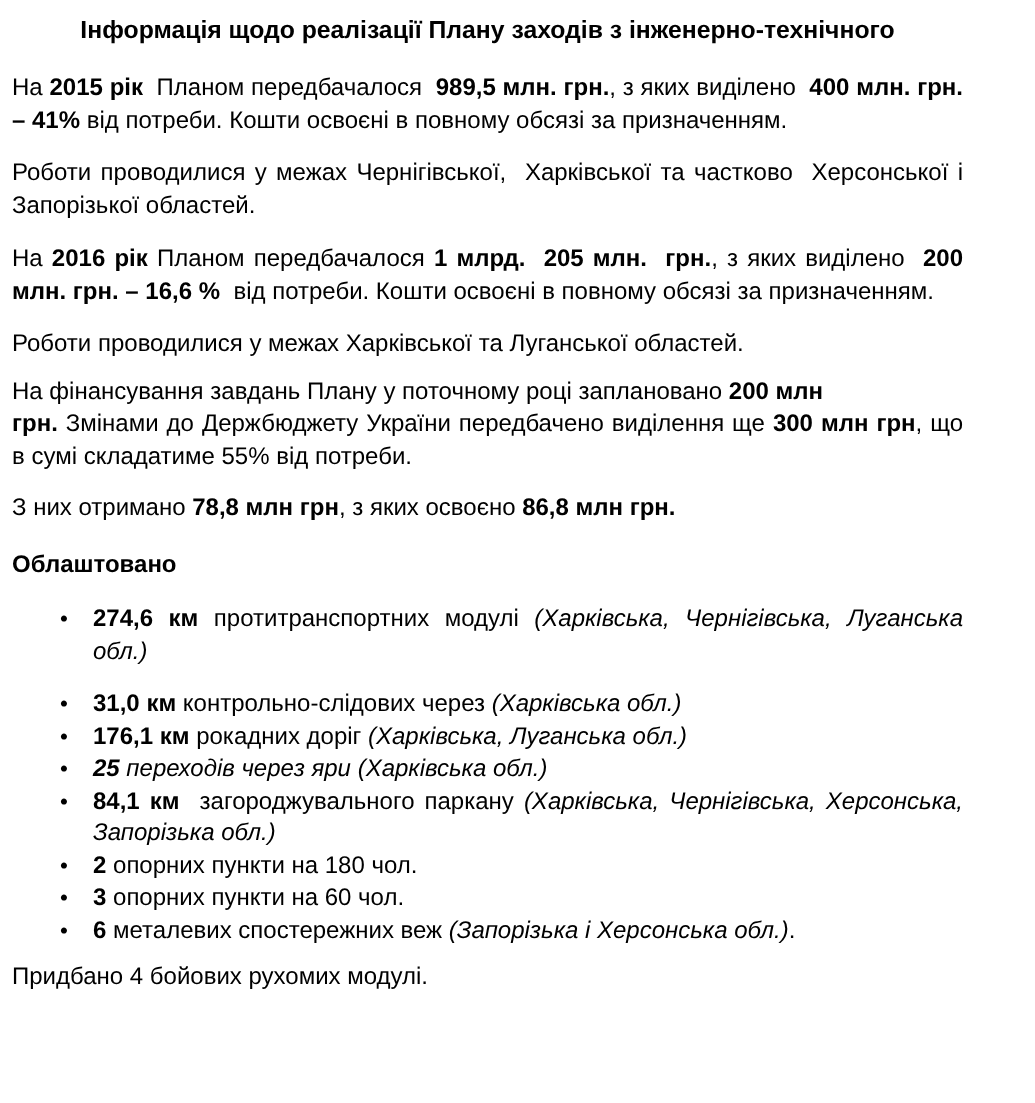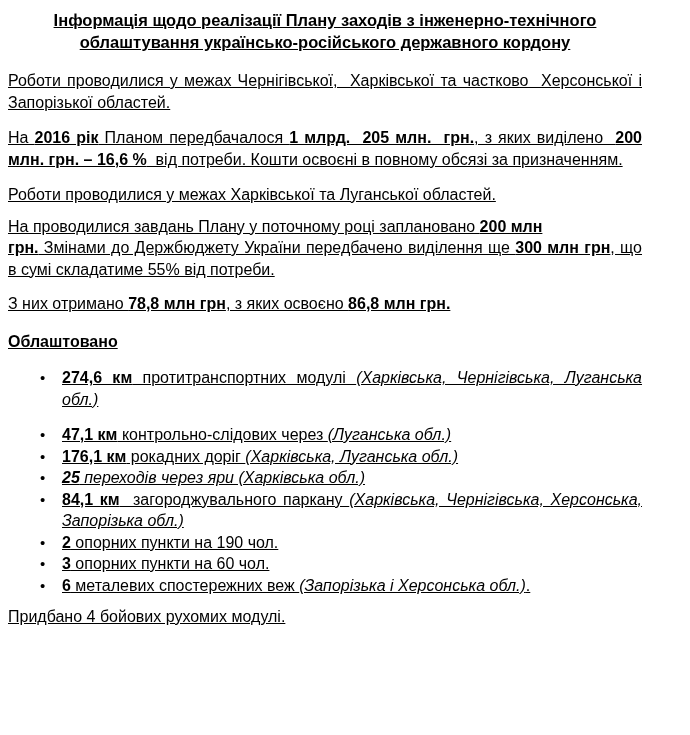--- a/index.html
+++ b/index.html
@@ -13,21 +13,20 @@
     overflow: hidden;
     color: #000000;
     font-family: "Liberation Sans", "DejaVu Sans", sans-serif;
     font-size: 16px;
     line-height: 21.5px;
   }
   .page {
     padding: 9px 8px 0 8px;
     box-sizing: border-box;
     width: 650px;
-    text-decoration: underline;
   }
   .doc-title {
     text-align: center;
     font-weight: bold;
     font-size: 16.5px;
     line-height: 22px;
     margin: 0 0 17px 0;
   }
   p.para {
     margin: 0 0 14px 0;
@@ -59,42 +58,43 @@
   }
   b { font-weight: bold; }
   i { font-style: italic; }
   .bi { font-weight: bold; font-style: italic; }
 </style>
 </head>
 <body>
 
 <div class="page">
 
-  <h1 class="doc-title"><span>Інформація щодо реалізації Плану заходів з інженерно-технічного</span><br><span>облаштування українсько-російського державного кордону</span></h1>
+  <h1 class="doc-title"><span>Інформація щодо реалізації Плану заходів з інженерно-технічного</span><br></h1>
 
+  <p class="para"><span>На </span><b>2015 рік</b><span> &nbsp;Планом передбачалося &nbsp;</span><b>989,5 млн. грн.</b><span>, з яких виділено &nbsp;</span><b>400 млн. грн. – 41%</b><span> від потреби. Кошти освоєні в повному обсязі за призначенням.</span></p>
 
   <p class="para"><span>Роботи проводилися у межах Чернігівської, &nbsp;Харківської та частково &nbsp;Херсонської і Запорізької областей.</span></p>
 
   <p class="para"><span>На </span><b>2016 рік</b><span> Планом передбачалося </span><b>1 млрд. &nbsp;205 млн. &nbsp;грн.</b><span>, з яких виділено &nbsp;</span><b>200 млн. грн. – 16,6 %</b><span> &nbsp;від потреби. Кошти освоєні в повному обсязі за призначенням.</span></p>
 
   <p class="para gap-lg"><span>Роботи проводилися у межах Харківської та Луганської областей.</span></p>
 
-  <p class="para gap-sm"><span>На проводилися завдань Плану у поточному році заплановано </span><b>200 млн</b><br><b>грн.</b><span> Змінами до Держбюджету України передбачено виділення ще </span><b>300 млн грн</b><span>, що в сумі складатиме 55% від потреби.</span></p>
+  <p class="para gap-sm"><span>На фінансування завдань Плану у поточному році заплановано </span><b>200 млн</b><br><b>грн.</b><span> Змінами до Держбюджету України передбачено виділення ще </span><b>300 млн грн</b><span>, що в сумі складатиме 55% від потреби.</span></p>
 
   <p class="para"><span>З них отримано </span><b>78,8 млн грн</b><span>, з яких освоєно </span><b>86,8 млн грн.</b></p>
 
   <p class="section-heading"><span>Облаштовано</span></p>
 
   <ul class="equipped-list">
     <li class="gap-after"><span class="bullet-dot">•</span><b>274,6 км</b><span> протитранспортних модулі </span><i>(Харківська, Чернігівська, Луганська обл.)</i></li>
-    <li><span class="bullet-dot">•</span><b>47,1 км</b><span> контрольно-слідових через </span><i>(Луганська обл.)</i></li>
+    <li><span class="bullet-dot">•</span><b>31,0 км</b><span> контрольно-слідових через </span><i>(Харківська обл.)</i></li>
     <li><span class="bullet-dot">•</span><b>176,1 км</b><span> рокадних доріг </span><i>(Харківська, Луганська обл.)</i></li>
     <li><span class="bullet-dot">•</span><span class="bi">25</span><i> переходів через яри (Харківська обл.)</i></li>
     <li><span class="bullet-dot">•</span><b>84,1 км</b><span> &nbsp;загороджувального паркану </span><i>(Харківська, Чернігівська, Херсонська, Запорізька обл.)</i></li>
-    <li><span class="bullet-dot">•</span><b>2</b><span> опорних пункти на 190 чол.</span></li>
+    <li><span class="bullet-dot">•</span><b>2</b><span> опорних пункти на 180 чол.</span></li>
     <li><span class="bullet-dot">•</span><b>3</b><span> опорних пункти на 60 чол.</span></li>
     <li><span class="bullet-dot">•</span><b>6</b><span> металевих спостережних веж </span><i>(Запорізька і Херсонська обл.)</i><span>.</span></li>
   </ul>
 
 
   <p class="para"><span>Придбано 4 бойових рухомих модулі.</span></p>
 
 </div>
 
 </body></html>

